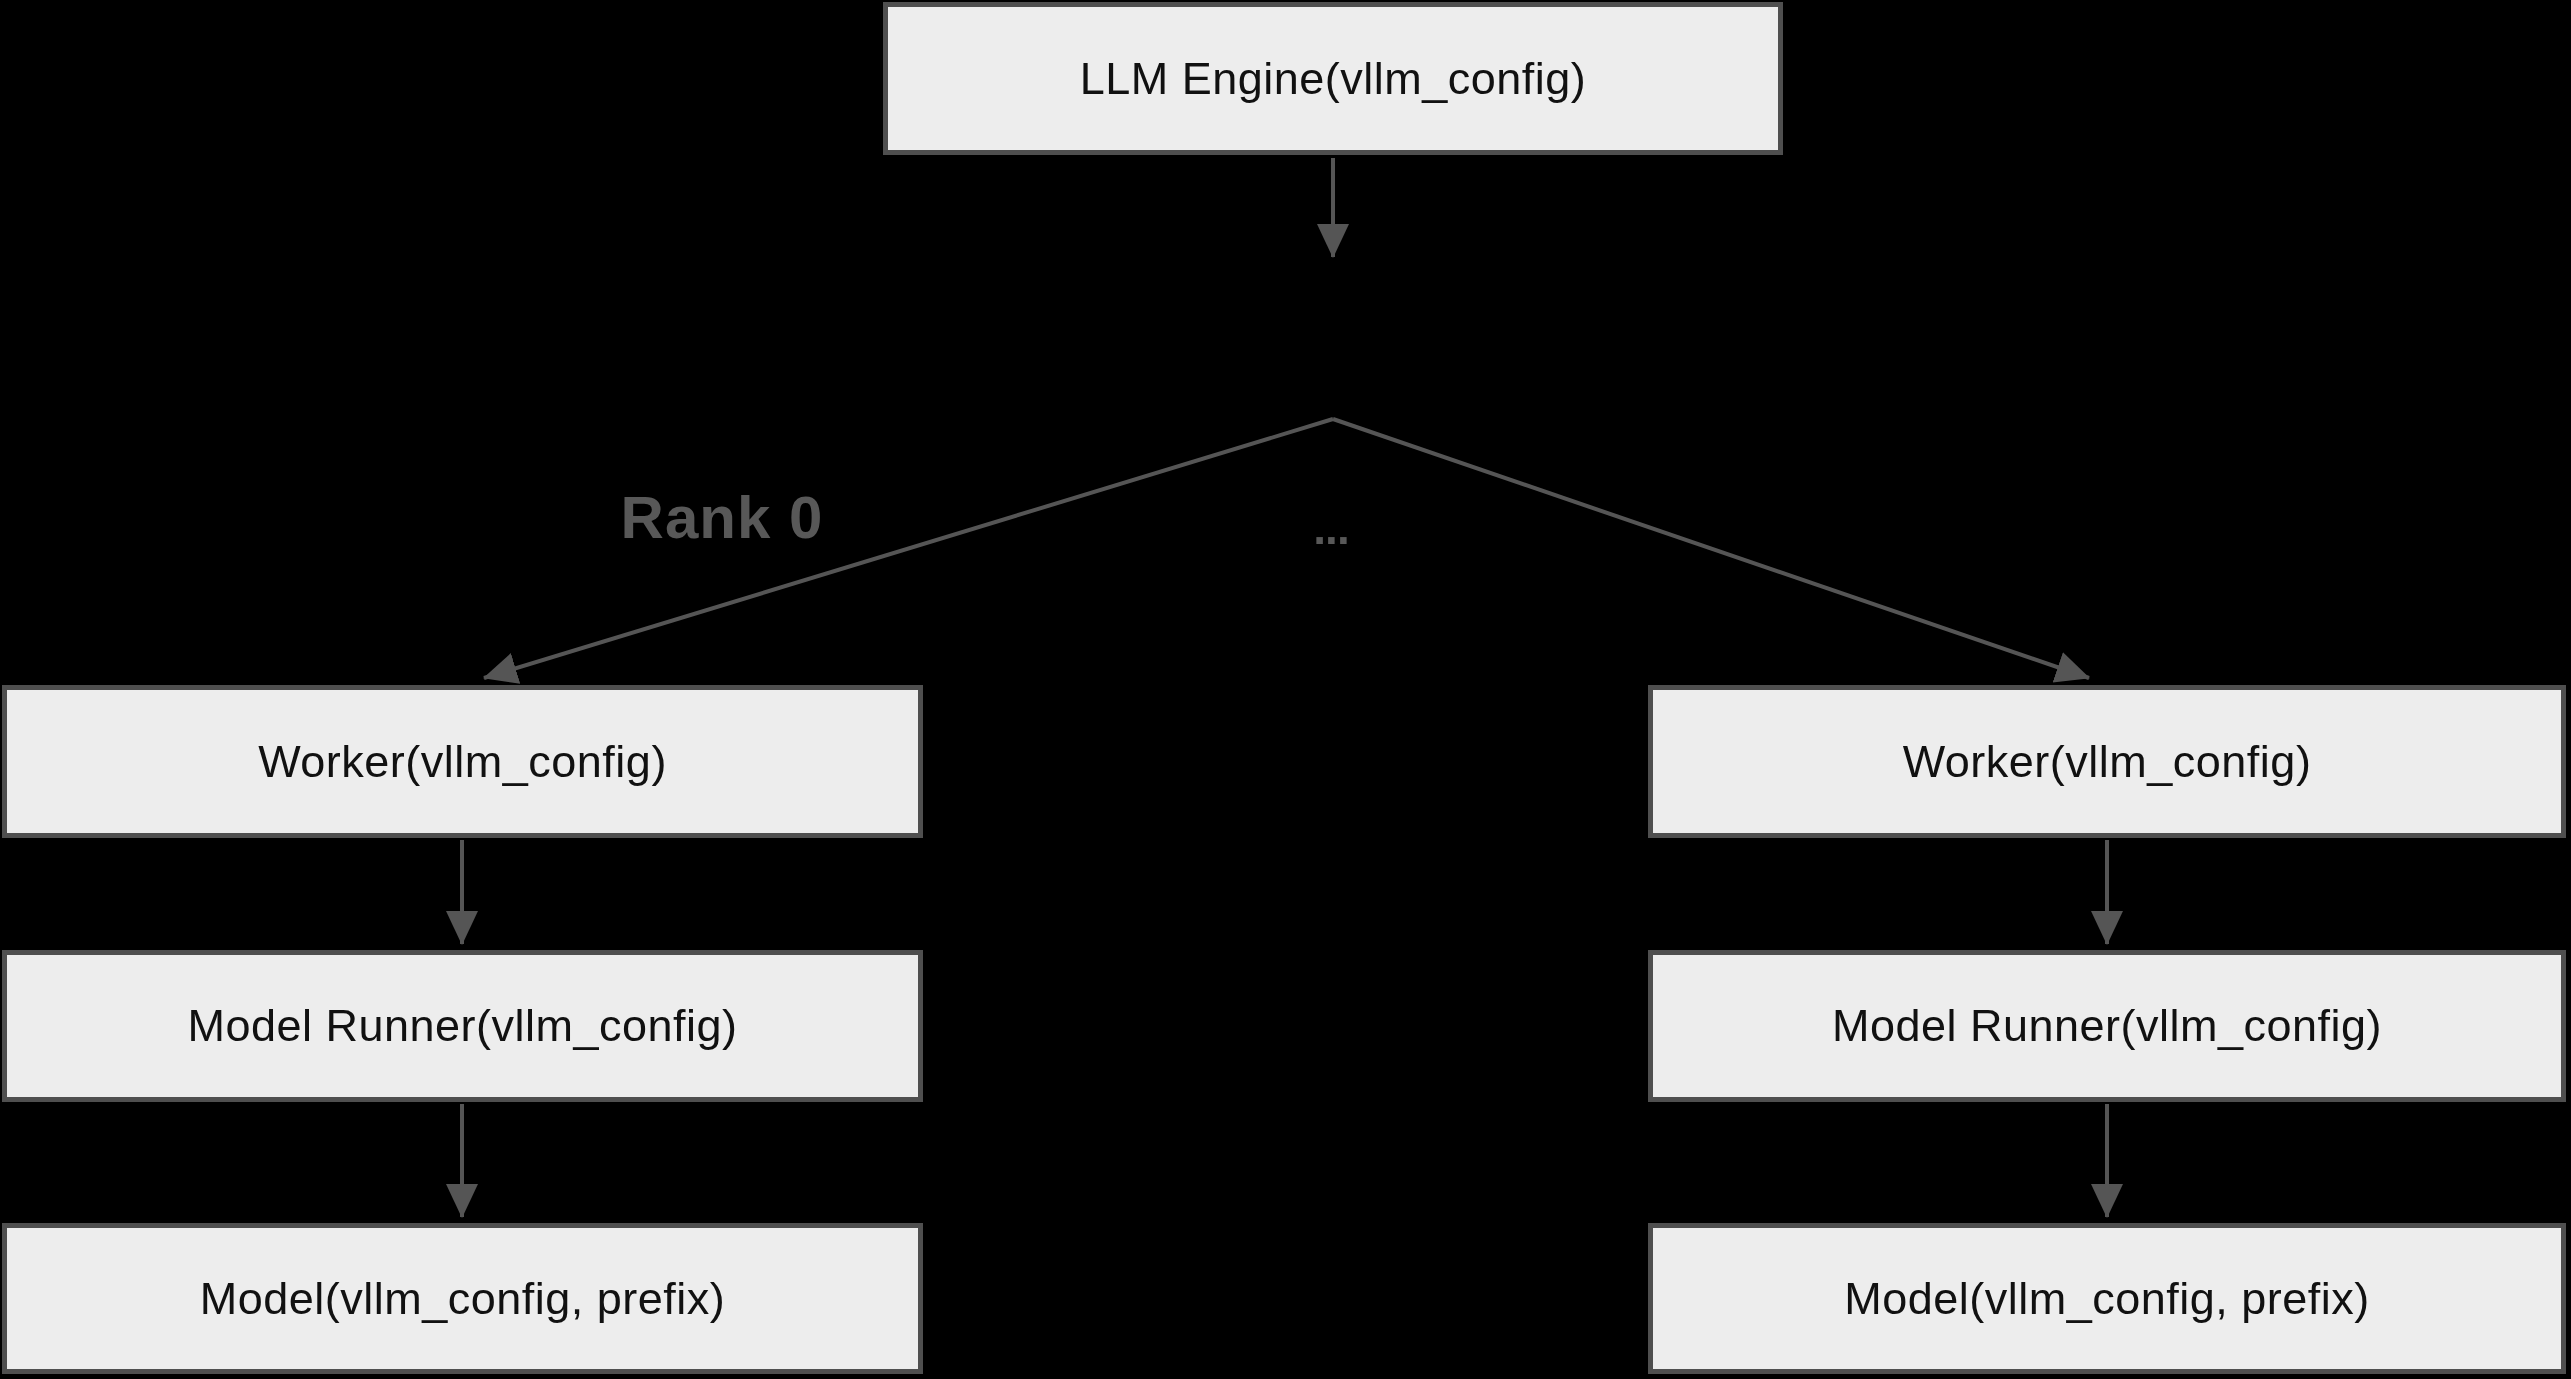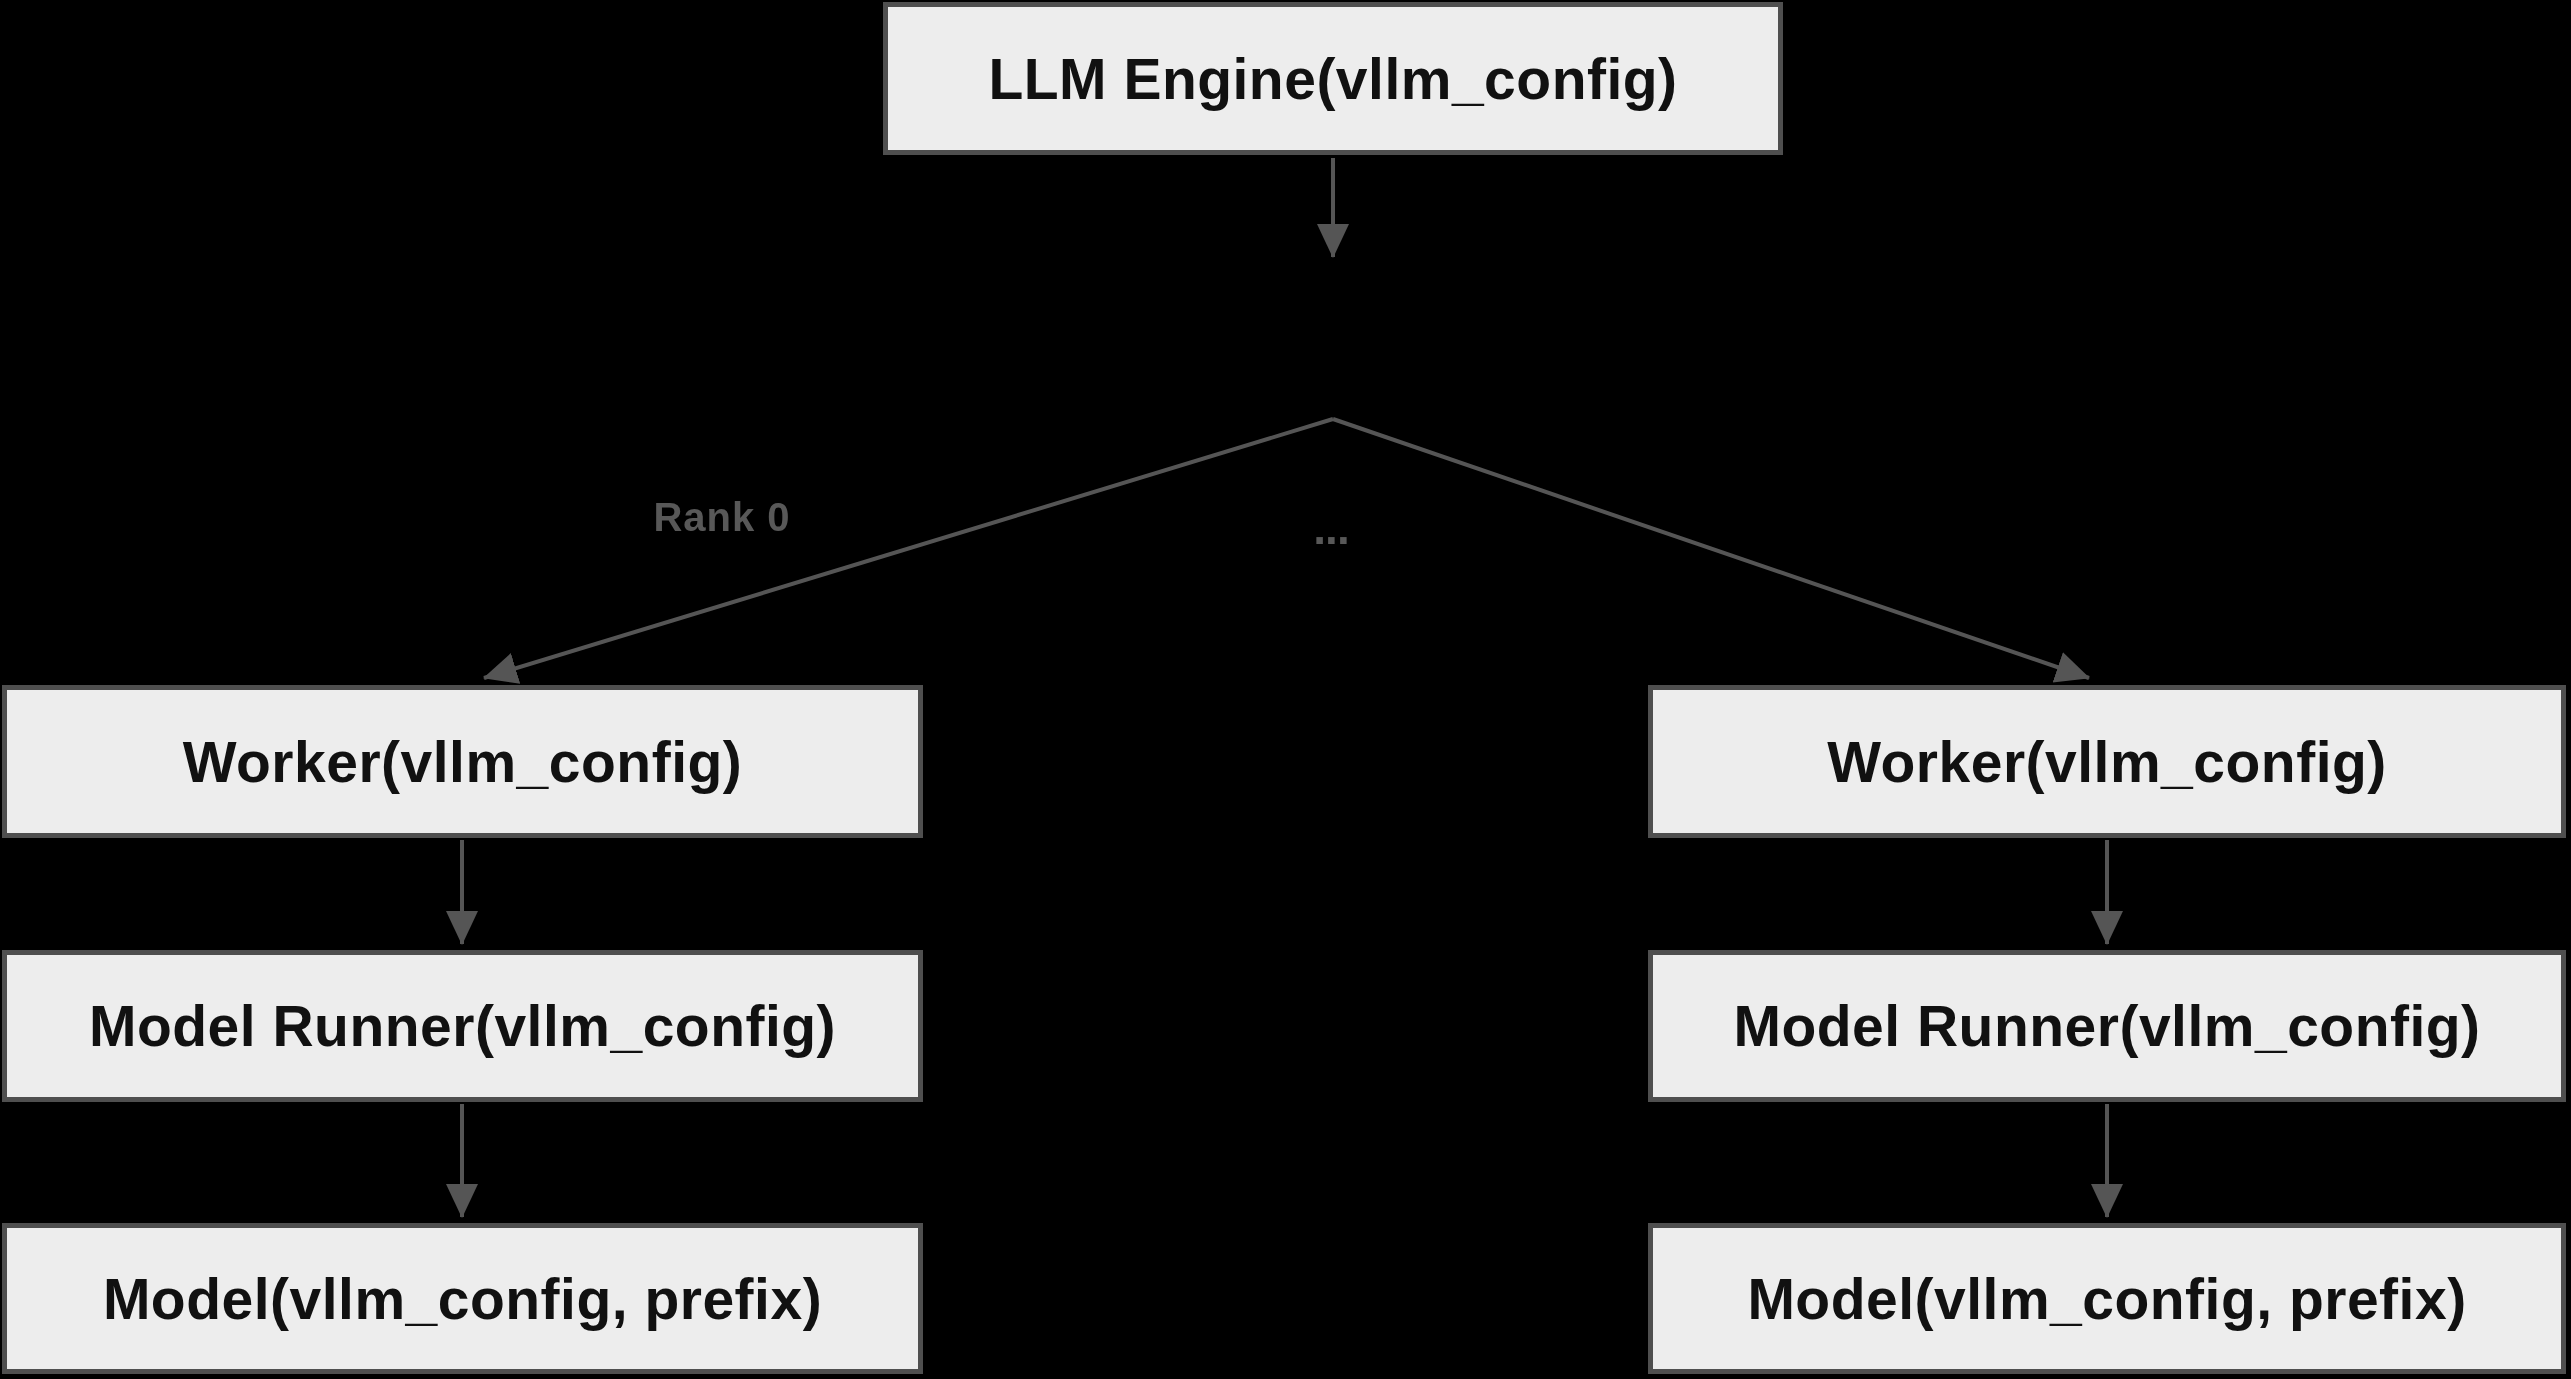--- a/index.html
+++ b/index.html
@@ -21,30 +21,30 @@
     font-family: "Liberation Sans", "DejaVu Sans", sans-serif;
   }
   .node {
     position: absolute;
     background: var(--node-fill);
     border: 5px solid var(--node-border);
     color: var(--node-text);
     display: flex;
     align-items: center;
     justify-content: center;
-    font-size: 57px;
-    font-weight: 700;
+    font-size: 45px;
+    font-weight: 400;
     letter-spacing: 0.5px;
     white-space: nowrap;
   }
   .edge-label {
     position: absolute;
     transform: translate(-50%, -50%);
     color: var(--edge-label);
-    font-size: 40px;
+    font-size: 60px;
     font-weight: 600;
     letter-spacing: 1px;
     white-space: nowrap;
   }
   .edge-label.small {
     font-size: 46px;
     font-weight: 700;
     letter-spacing: -1px;
   }
   #edges-layer {

